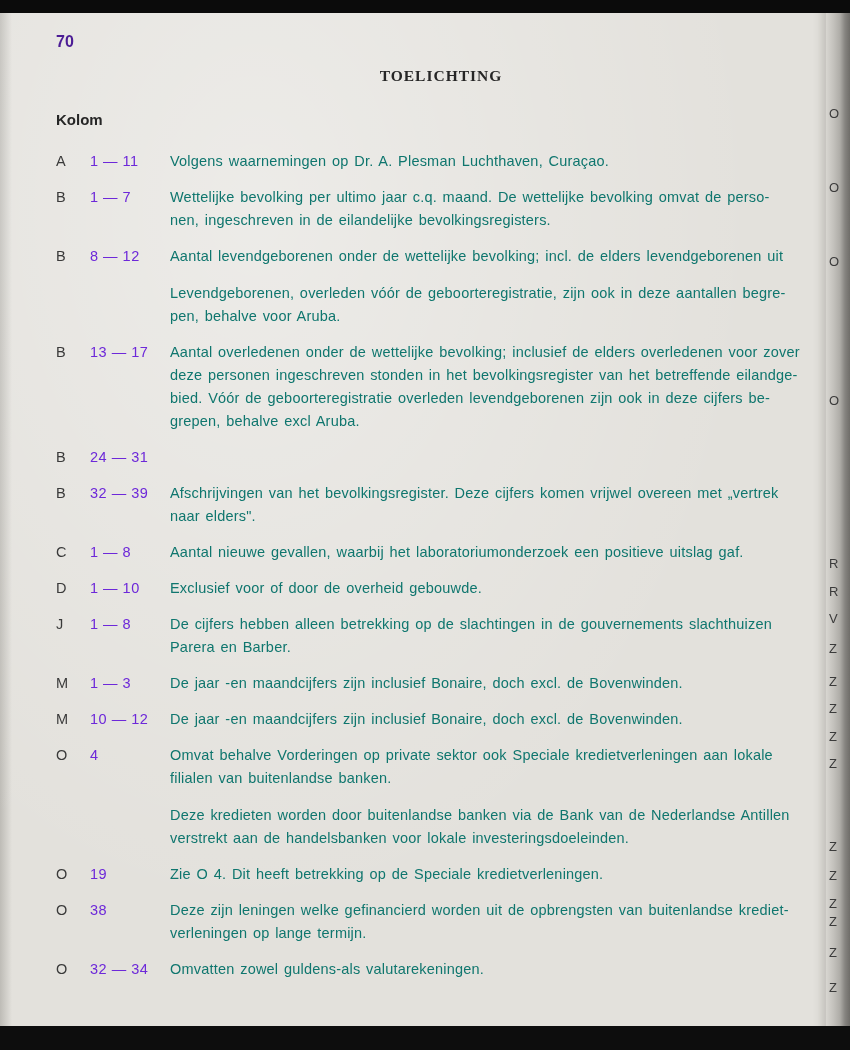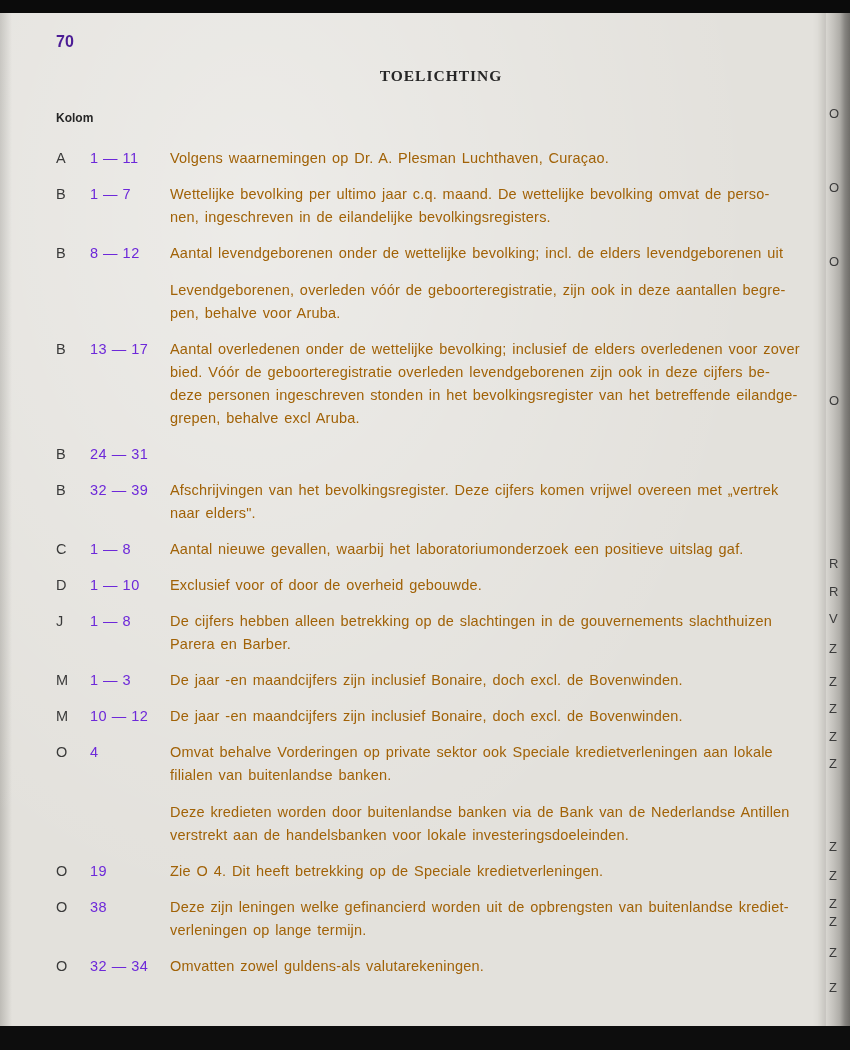--- a/index.html
+++ b/index.html
@@ -30,33 +30,33 @@
   .page-number{
     font-size:16px;font-weight:bold;color:#4c1d95;margin-bottom:16px;
   }
   .title{
     width:770px;text-align:center;
     font-size:15.5px;font-weight:bold;letter-spacing:1px;color:#262626;
     margin:0 0 26px 0;
     font-family:Liberation Serif, serif;
   }
   .kolom{
-    font-size:12px;font-weight:bold;color:#262626;margin-bottom:22px;
+    font-size:15px;font-weight:bold;color:#262626;margin-bottom:22px;
   }
   .entries{}
   .entry{
     display:grid;
     grid-template-columns:34px 80px 1fr;
     margin-bottom:13px;
     font-size:14.5px;
     line-height:23px;
   }
   .entry .col-letter{color:#3a3a3a;}
   .entry .col-range{color:#6d28d9;letter-spacing:0.5px;white-space:nowrap;}
-  .entry .col-text{color:#a16207;}
+  .entry .col-text{color:#0f766e;}
   .line{white-space:nowrap;letter-spacing:0.2px;word-spacing:1.5px;}
   .para-gap{margin-top:14px;}
   .page-edge{
     position:absolute;right:0;top:0;bottom:0;width:24px;z-index:5;
     background:linear-gradient(to right,#d8d6d1 0px,#c2c0bb 8px,#aeaca7 14px,#868480 19px,#6f6d69 24px);
     box-shadow:-4px 0 8px rgba(90,88,84,0.25);
   }
   .edge-letter{
     position:absolute;left:3px;transform:translateY(-50%);
     font-size:13px;color:#3b3b3b;font-weight:normal;
@@ -108,22 +108,22 @@
           </div>
         </div>
   </div>
 
   <div class="entry">
     <div class="col-letter">B</div>
     <div class="col-range">13 — 17</div>
     <div class="col-text">
           <div class="para">
             <div class="line">Aantal overledenen onder de wettelijke bevolking; inclusief de elders overledenen voor zover</div>
+            <div class="line">deze personen ingeschreven stonden in het bevolkingsregister van het betreffende eilandge-</div>
             <div class="line">bied. Vóór de geboorteregistratie overleden levendgeborenen zijn ook in deze cijfers be-</div>
-            <div class="line">deze personen ingeschreven stonden in het bevolkingsregister van het betreffende eilandge-</div>
             <div class="line">grepen, behalve excl Aruba.</div>
           </div>
         </div>
   </div>
 
   <div class="entry">
     <div class="col-letter">B</div>
     <div class="col-range">24 — 31</div>
   </div>
 

